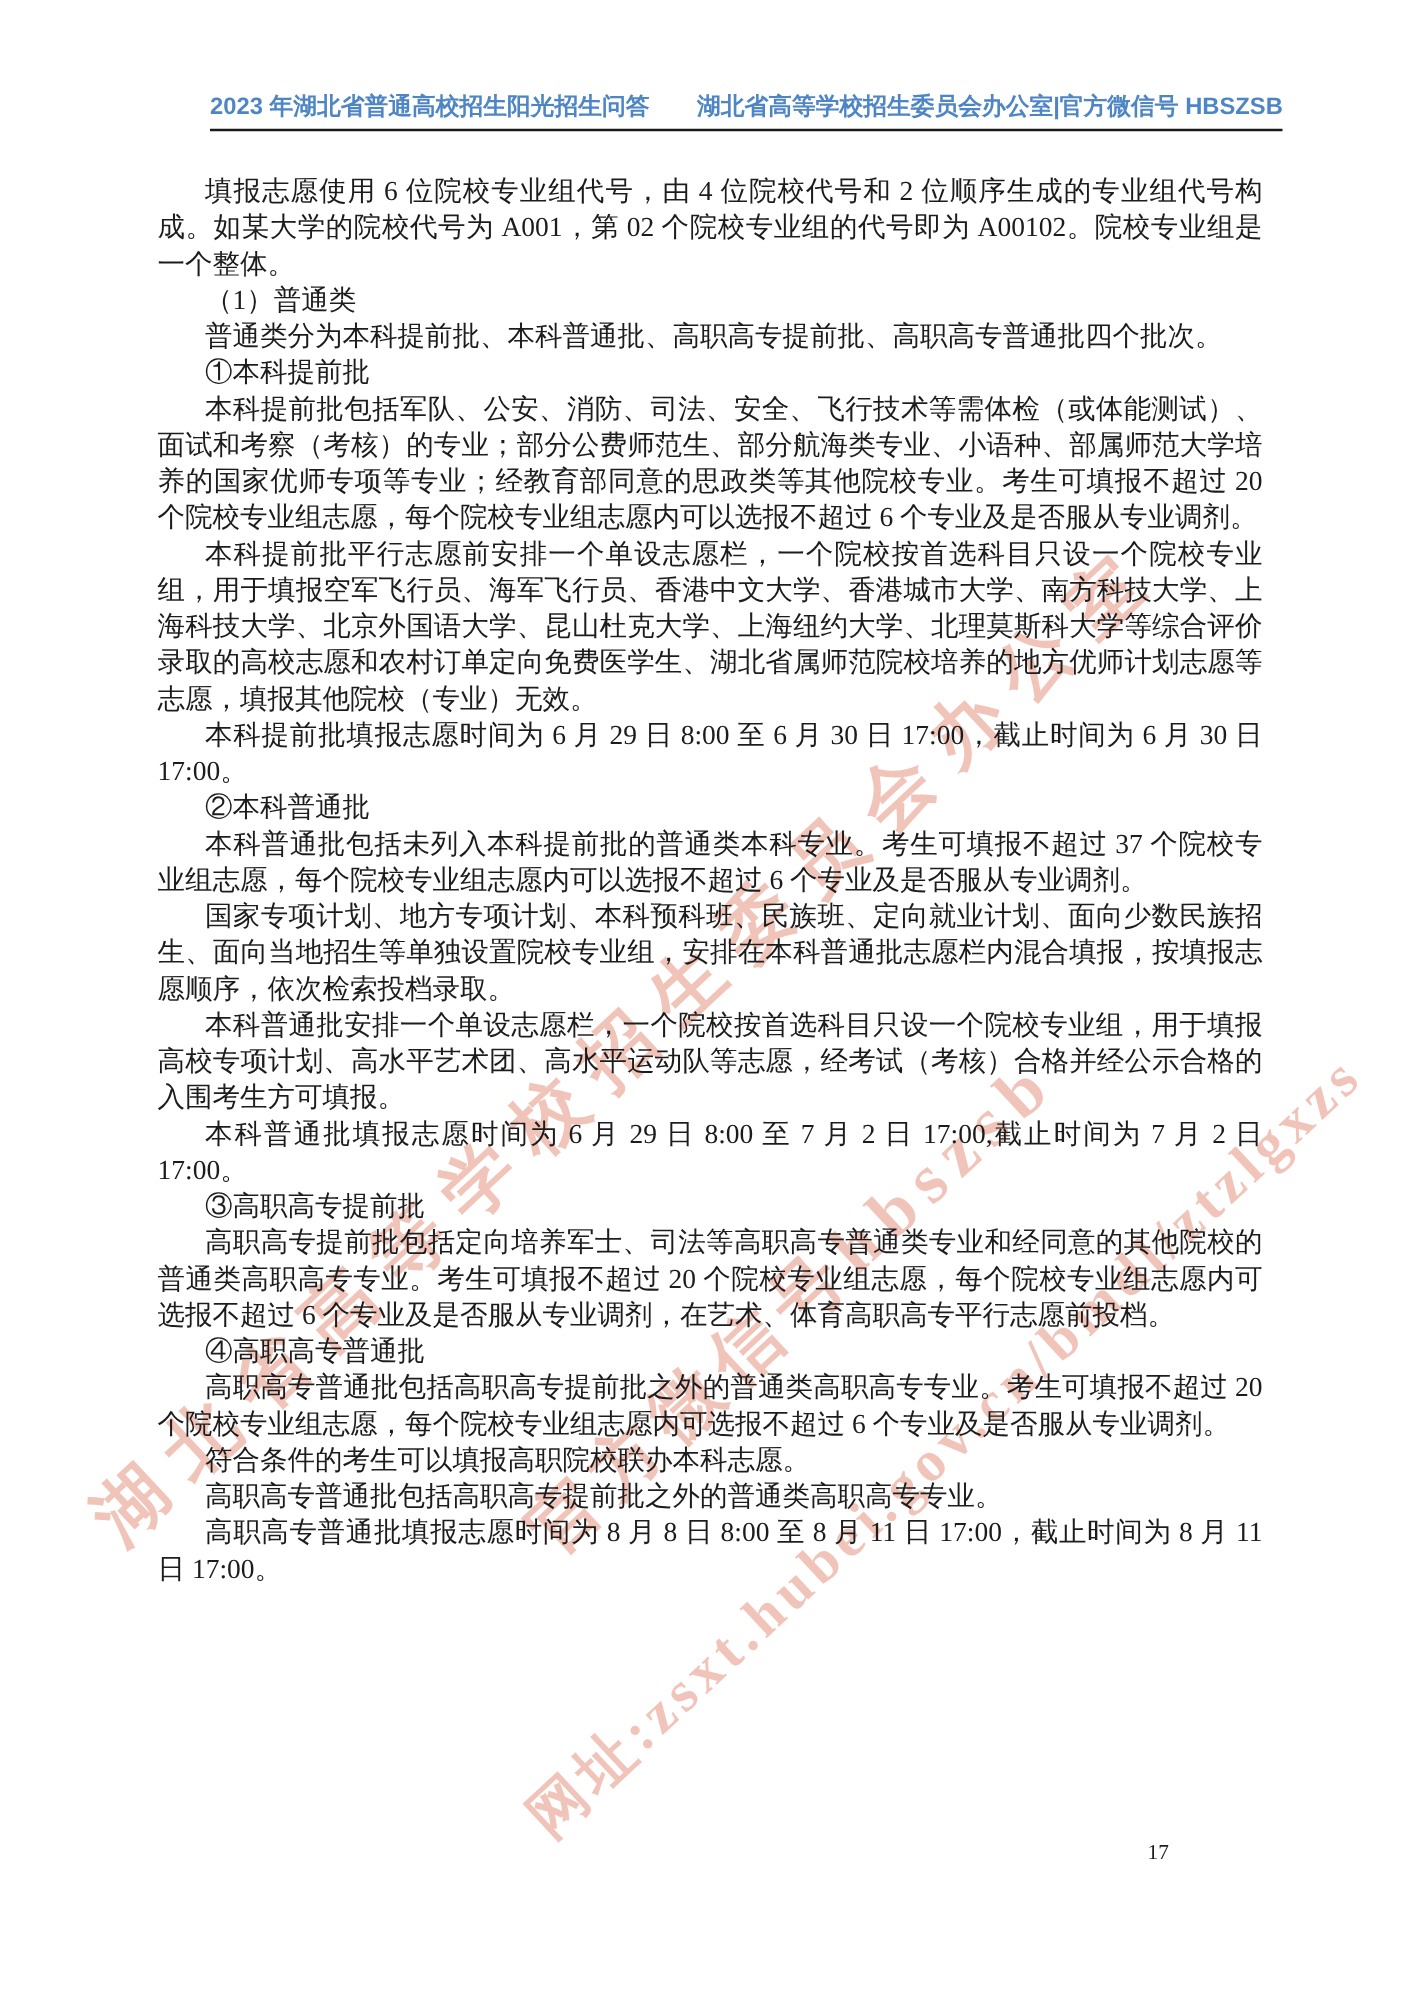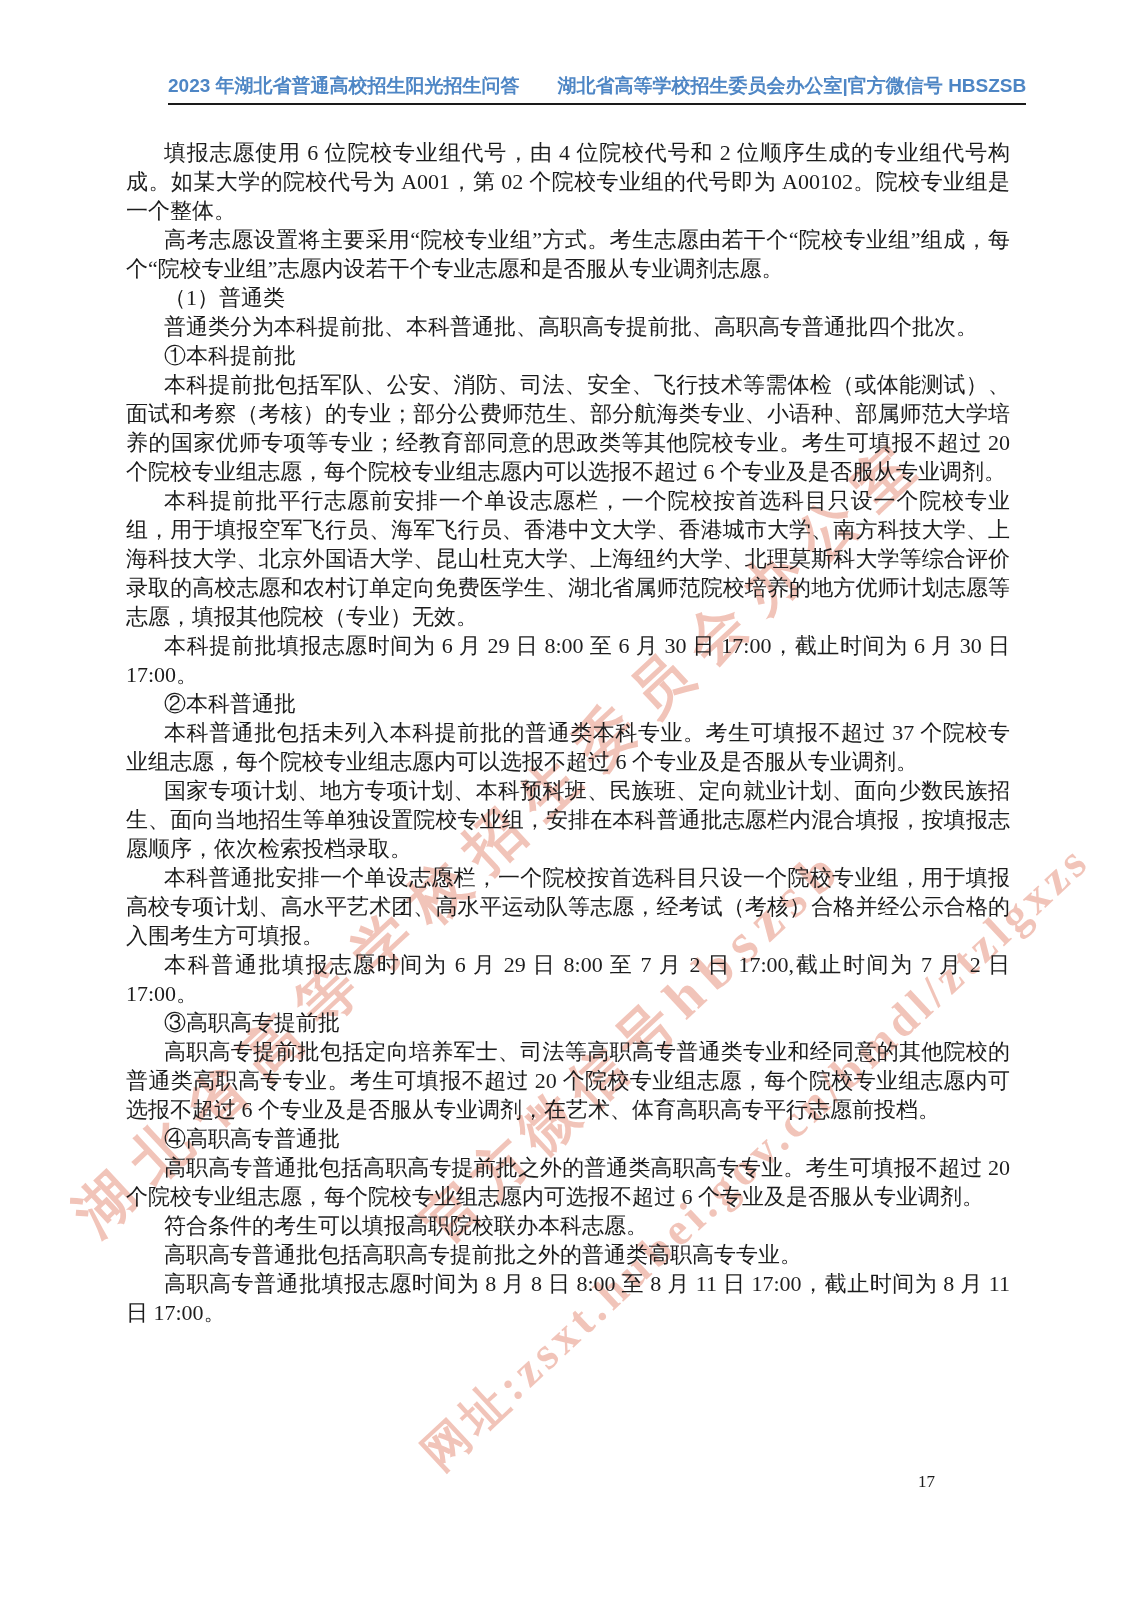--- a/index.html
+++ b/index.html
@@ -72,21 +72,20 @@
   <div class="wm wm1">湖北省高等学校招生委员会办公室</div>
   <div class="wm wm2">官方微信号hbszsb</div>
   <div class="wm wm3">网址:zsxt.hubei.gov.cn/bmdl/ztzlgxzs</div>
 
   <div class="doc-header">
     <span>2023 年湖北省普通高校招生阳光招生问答</span><span class="sep"></span><span>湖北省高等学校招生委员会办公室|官方微信号 HBSZSB</span>
   </div>
 
   <div class="doc-main">
     <p>填报志愿使用 6 位院校专业组代号，由 4 位院校代号和 2 位顺序生成的专业组代号构成。如某大学的院校代号为 A001，第 02 个院校专业组的代号即为 A00102。院校专业组是一个整体。</p>
-    <p>高考志愿设置将主要采用“院校专业组”方式。考生志愿由若干个“院校专业组”组成，每个“院校专业组”志愿内设若干个专业志愿和是否服从专业调剂志愿。</p>
     <p>（1）普通类</p>
     <p>普通类分为本科提前批、本科普通批、高职高专提前批、高职高专普通批四个批次。</p>
     <p>①本科提前批</p>
     <p>本科提前批包括军队、公安、消防、司法、安全、飞行技术等需体检（或体能测试）、面试和考察（考核）的专业；部分公费师范生、部分航海类专业、小语种、部属师范大学培养的国家优师专项等专业；经教育部同意的思政类等其他院校专业。考生可填报不超过 20 个院校专业组志愿，每个院校专业组志愿内可以选报不超过 6 个专业及是否服从专业调剂。</p>
     <p>本科提前批平行志愿前安排一个单设志愿栏，一个院校按首选科目只设一个院校专业组，用于填报空军飞行员、海军飞行员、香港中文大学、香港城市大学、南方科技大学、上海科技大学、北京外国语大学、昆山杜克大学、上海纽约大学、北理莫斯科大学等综合评价录取的高校志愿和农村订单定向免费医学生、湖北省属师范院校培养的地方优师计划志愿等志愿，填报其他院校（专业）无效。</p>
     <p>本科提前批填报志愿时间为 6 月 29 日 8:00 至 6 月 30 日 17:00，截止时间为 6 月 30 日 17:00。</p>
     <p>②本科普通批</p>
     <p>本科普通批包括未列入本科提前批的普通类本科专业。考生可填报不超过 37 个院校专业组志愿，每个院校专业组志愿内可以选报不超过 6 个专业及是否服从专业调剂。</p>
     <p>国家专项计划、地方专项计划、本科预科班、民族班、定向就业计划、面向少数民族招生、面向当地招生等单独设置院校专业组，安排在本科普通批志愿栏内混合填报，按填报志愿顺序，依次检索投档录取。</p>
     <p>本科普通批安排一个单设志愿栏，一个院校按首选科目只设一个院校专业组，用于填报高校专项计划、高水平艺术团、高水平运动队等志愿，经考试（考核）合格并经公示合格的入围考生方可填报。</p>

